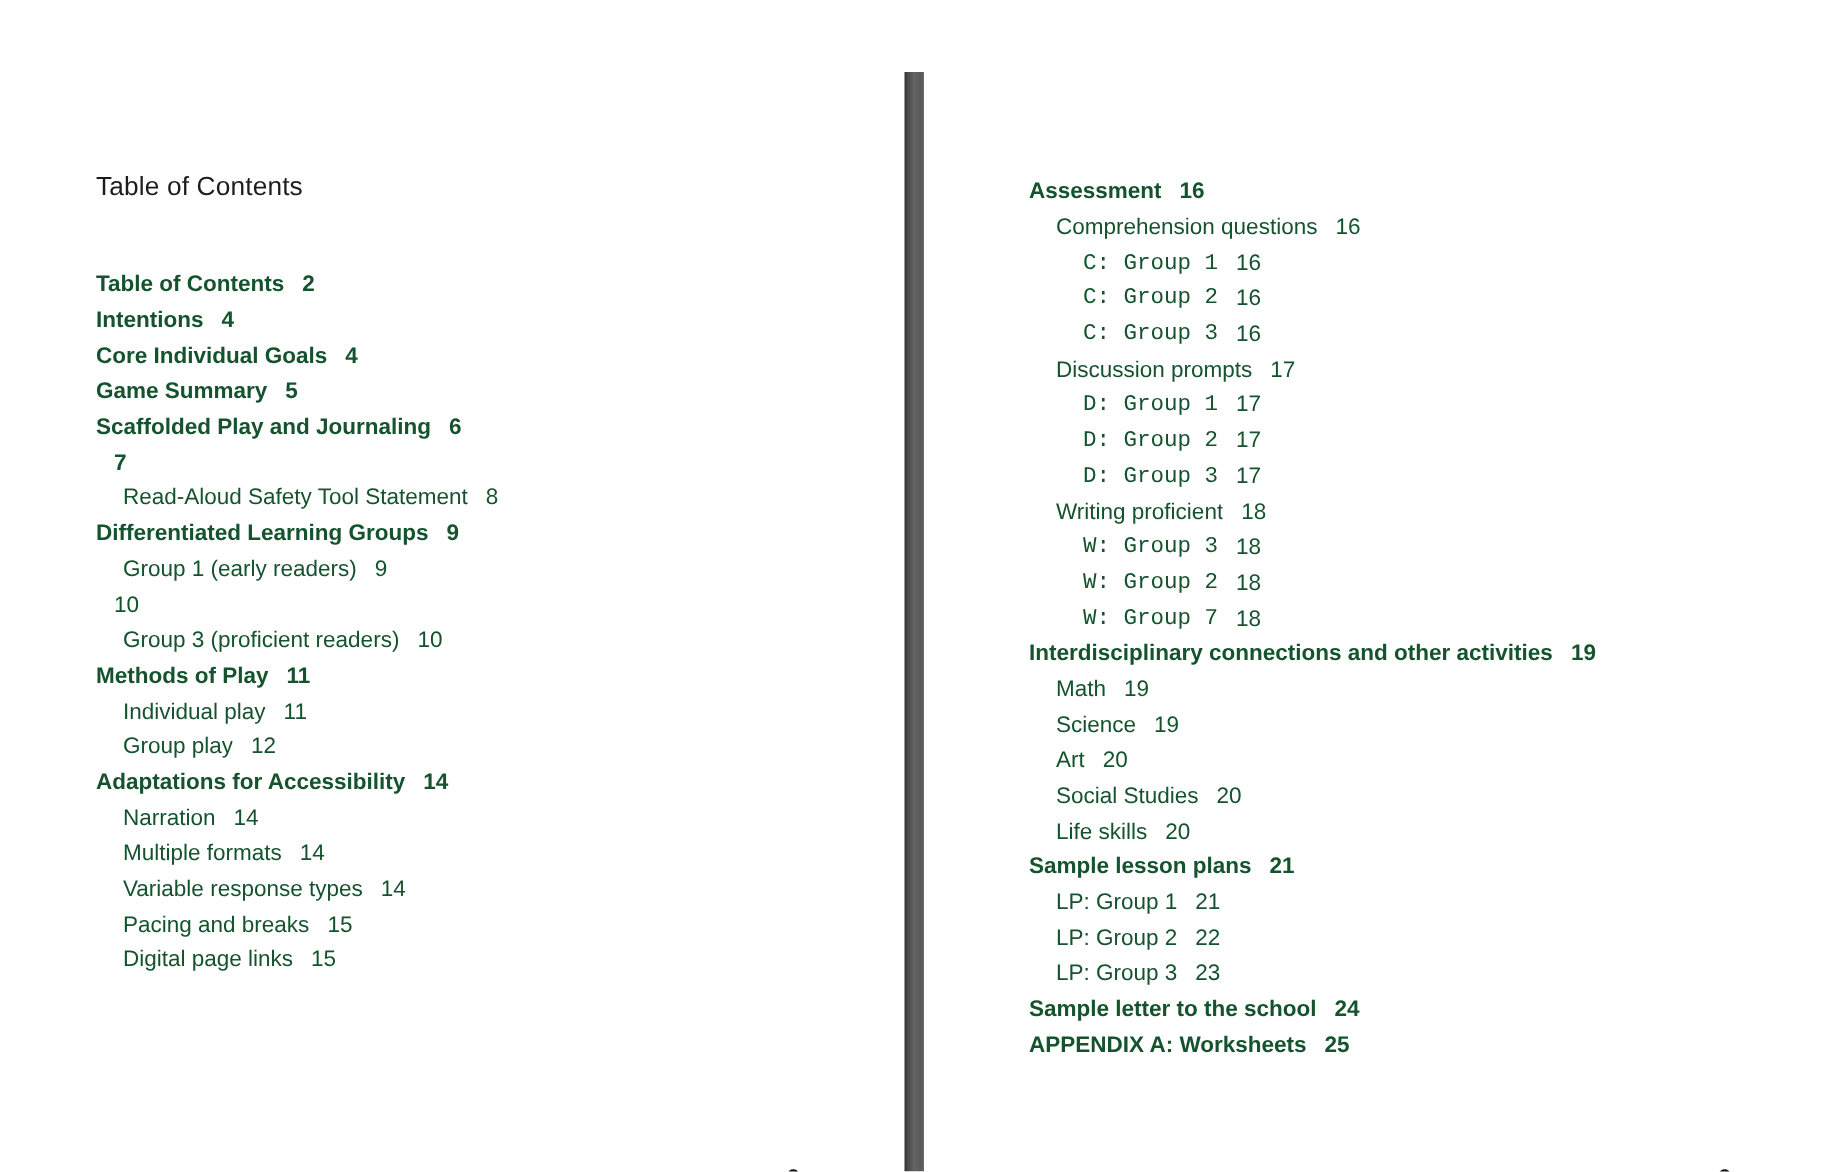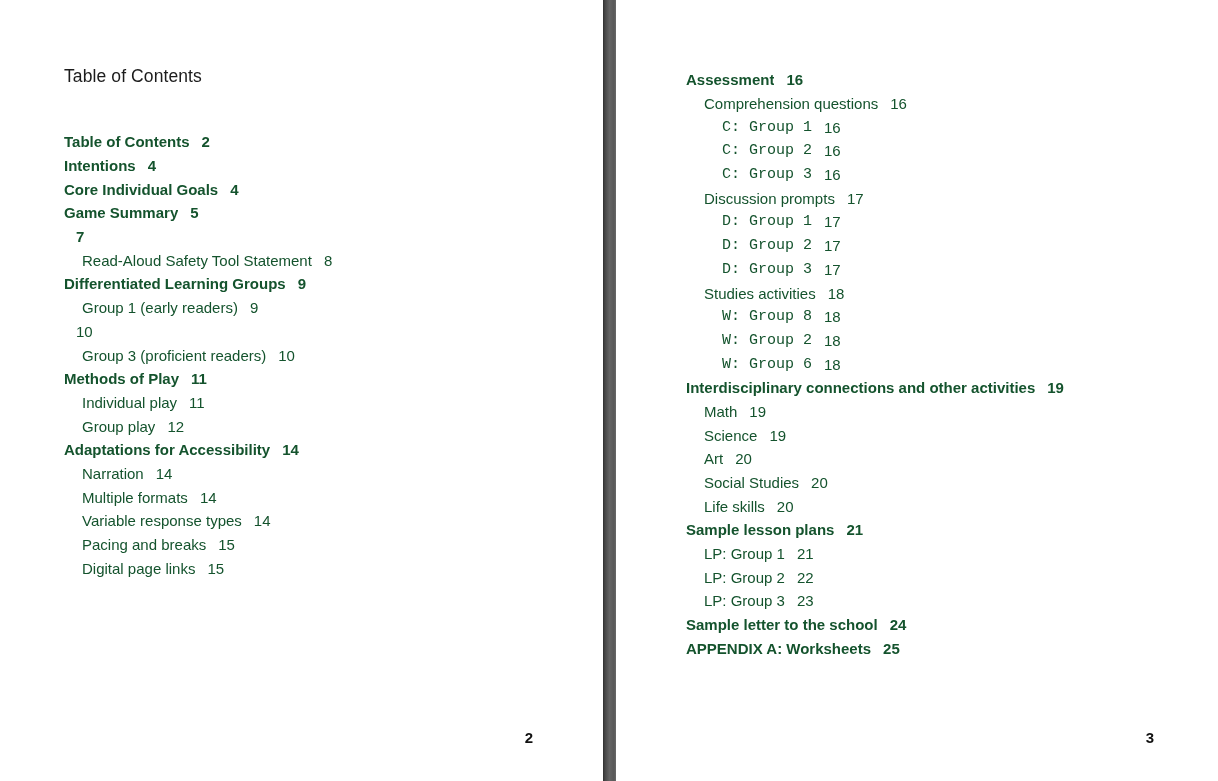--- a/index.html
+++ b/index.html
@@ -1,19 +1,19 @@
 <!DOCTYPE html>
 <html><head>
 <meta charset="utf-8">
 <style>
   * { margin: 0; padding: 0; box-sizing: border-box; }
   html, body { width: 1218px; height: 781px; background: #ffffff; overflow: hidden; }
   body { font-family: "Liberation Sans", "DejaVu Sans", sans-serif; color: #1a1a1a; position: relative; }
 
-  .spread { position: absolute; inset: 0; background: #ffffff; }
+  .spread { position: absolute; inset: 0; background: #ffffff; margin-top: 48px; }
 
   .page { position: absolute; top: 0; bottom: 0; background: #ffffff; }
   .page.left  { left: 0; width: 603px; }
   .page.right { left: 616px; width: 602px; }
 
   .page-divider {
     position: absolute; top: 0; bottom: 0; left: 603px; width: 13px;
     background: linear-gradient(90deg, #2f2f2f 0%, #474747 15%, #646464 50%, #585858 85%, #6a6a6a 100%);
   }
 
@@ -61,20 +61,24 @@
         </div>
         <div class="toc-row level-1 bold">
           <span class="toc-label">Core Individual Goals</span>
           <span class="toc-page">4</span>
         </div>
         <div class="toc-row level-1 bold">
           <span class="toc-label">Game Summary</span>
           <span class="toc-page">5</span>
         </div>
         <div class="toc-row level-1 bold">
+          <span class="toc-label">Scaffolded Play and Journaling</span>
+          <span class="toc-page">6</span>
+        </div>
+        <div class="toc-row level-1 bold">
           <span class="toc-page">7</span>
         </div>
         <div class="toc-row level-2">
           <span class="toc-label">Read-Aloud Safety Tool Statement</span>
           <span class="toc-page">8</span>
         </div>
         <div class="toc-row level-1 bold">
           <span class="toc-label">Differentiated Learning Groups</span>
           <span class="toc-page">9</span>
         </div>
@@ -163,33 +167,33 @@
         </div>
         <div class="toc-row level-3">
           <span class="toc-label">D: Group 2</span>
           <span class="toc-page">17</span>
         </div>
         <div class="toc-row level-3">
           <span class="toc-label">D: Group 3</span>
           <span class="toc-page">17</span>
         </div>
         <div class="toc-row level-2">
-          <span class="toc-label">Studies activities</span>
-          <span class="toc-page">18</span>
-        </div>
-        <div class="toc-row level-3">
-          <span class="toc-label">W: Group 8</span>
+          <span class="toc-label">Writing proficient</span>
+          <span class="toc-page">18</span>
+        </div>
+        <div class="toc-row level-3">
+          <span class="toc-label">W: Group 3</span>
           <span class="toc-page">18</span>
         </div>
         <div class="toc-row level-3">
           <span class="toc-label">W: Group 2</span>
           <span class="toc-page">18</span>
         </div>
         <div class="toc-row level-3">
-          <span class="toc-label">W: Group 6</span>
+          <span class="toc-label">W: Group 7</span>
           <span class="toc-page">18</span>
         </div>
         <div class="toc-row level-1 bold">
           <span class="toc-label">Interdisciplinary connections and other activities</span>
           <span class="toc-page">19</span>
         </div>
         <div class="toc-row level-2">
           <span class="toc-label">Math</span>
           <span class="toc-page">19</span>
         </div>

